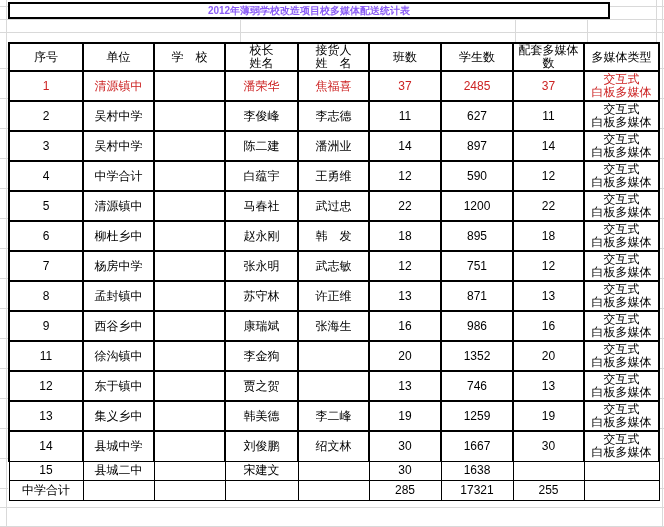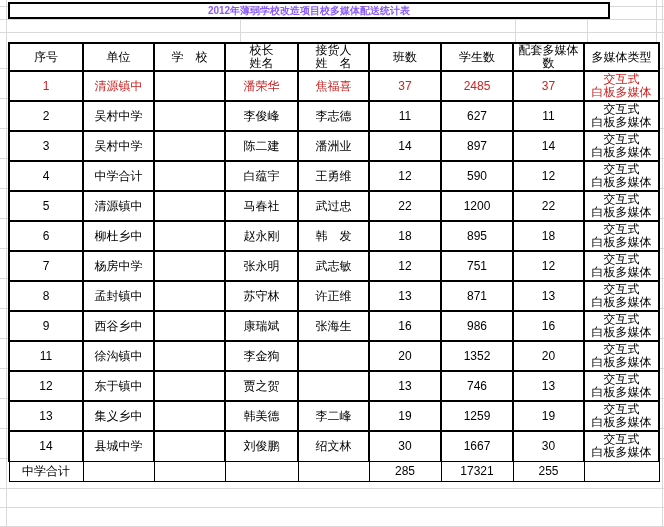--- a/index.html
+++ b/index.html
@@ -248,20 +248,31 @@
           <td>县城中学</td>
           <td></td>
           <td>刘俊鹏</td>
           <td>绍文林</td>
           <td>30</td>
           <td>1667</td>
           <td>30</td>
           <td>交互式
 白板多媒体</td>
         </tr>
+        <tr class="short thin">
+          <td>15</td>
+          <td>县城二中</td>
+          <td></td>
+          <td>宋建文</td>
+          <td></td>
+          <td>30</td>
+          <td>1638</td>
+          <td></td>
+          <td></td>
+        </tr>
         <tr class="total thin">
           <td class="left">中学合计</td>
           <td></td>
           <td></td>
           <td></td>
           <td></td>
           <td>285</td>
           <td>17321</td>
           <td>255</td>
           <td></td>

